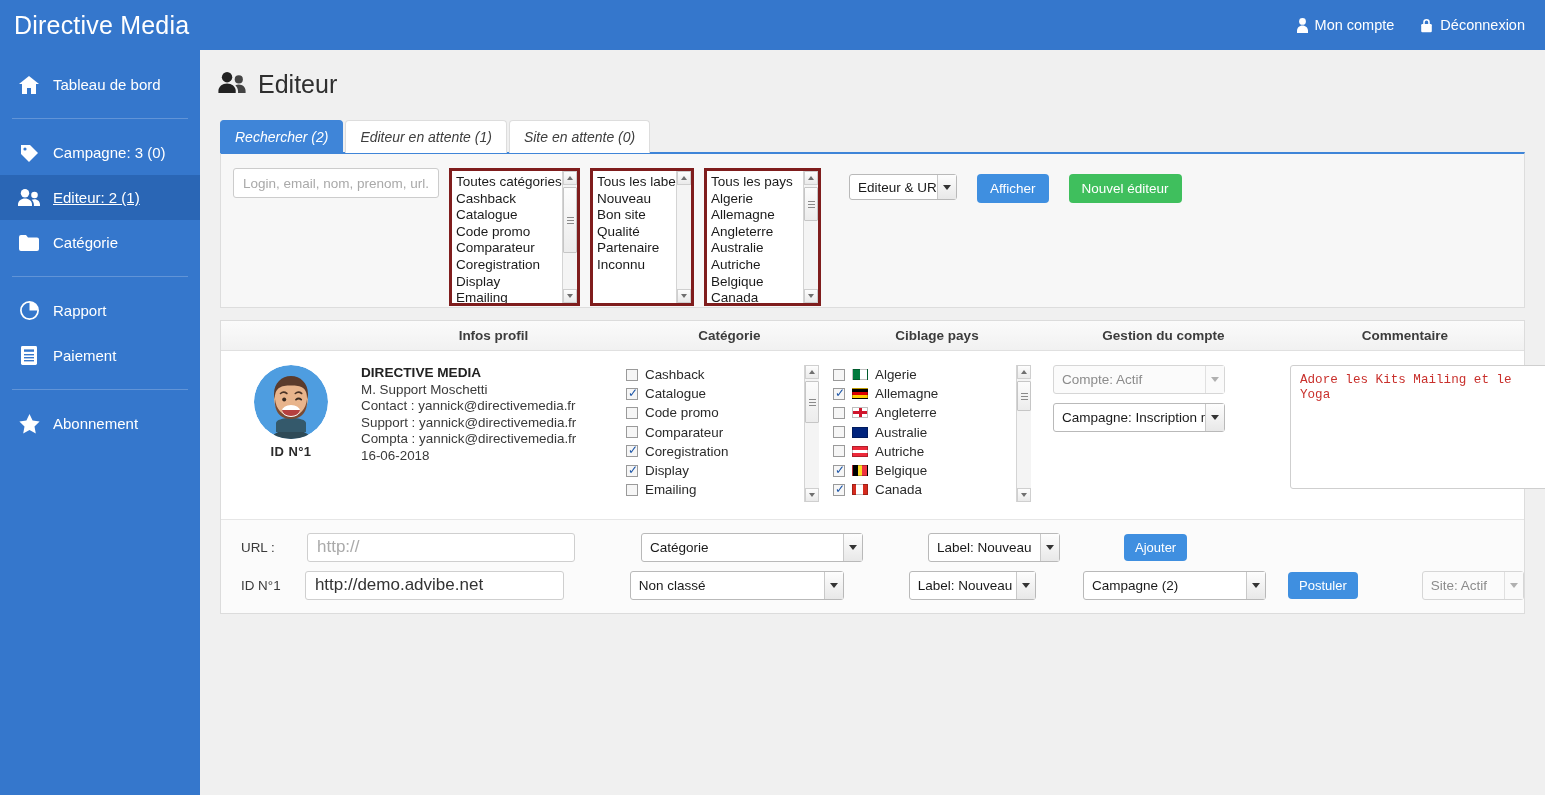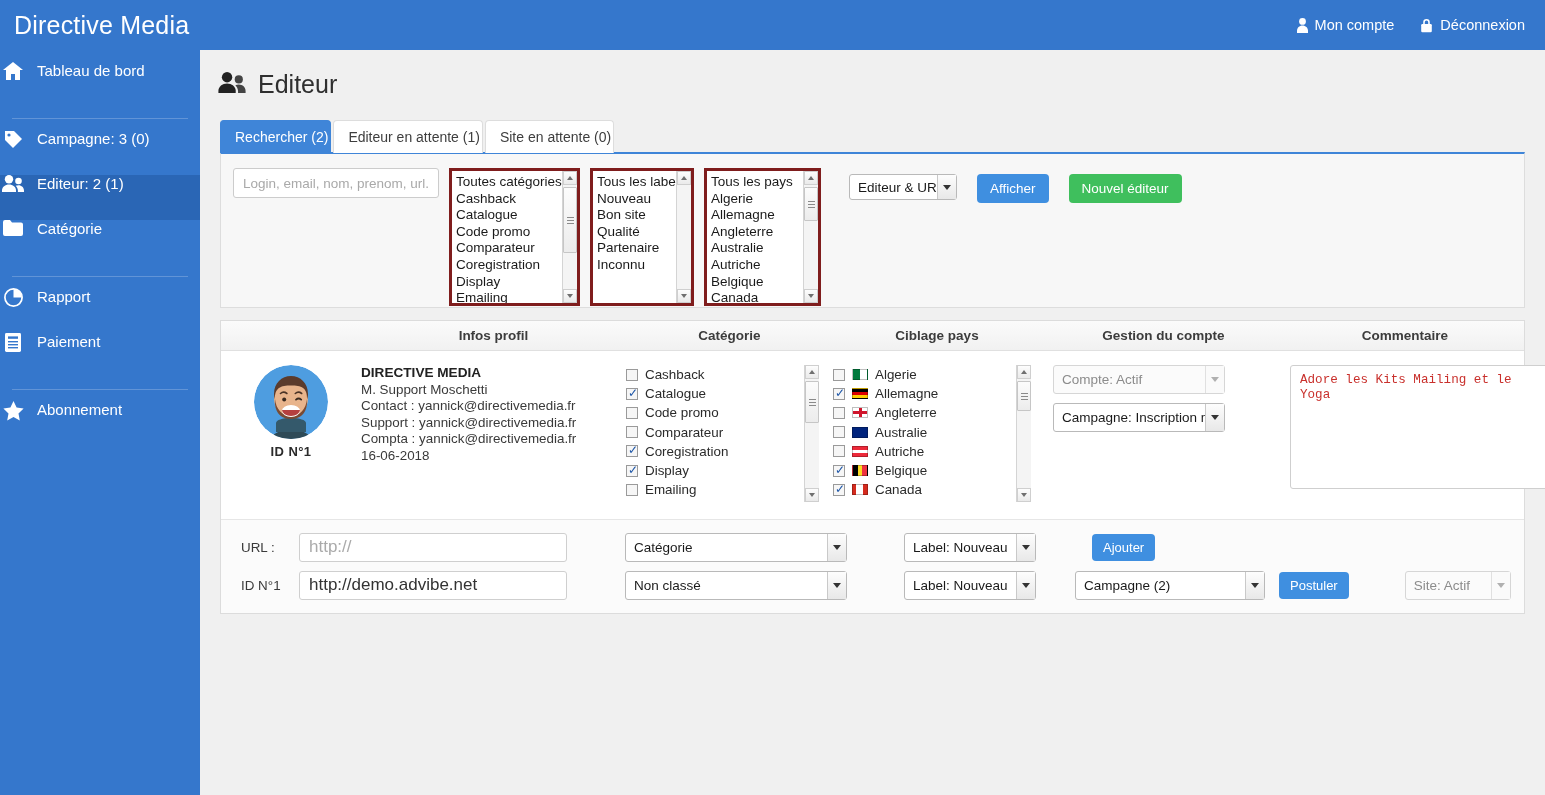--- a/index.html
+++ b/index.html
@@ -35,51 +35,51 @@
   }
   .topbar-link svg { display:block; }
 
   
   .sidebar {
     position: absolute; top: 50px; left: 0;
     width: 200px; height: 745px;
     background: #3577cc;
   }
   .side-item {
-    height: 45px; display: flex; align-items: flex-start;
-    padding-left: 2px; gap: 13px;
+    height: 45px; display: flex; align-items: center;
+    padding-left: 18px; gap: 13px;
     color: #ffffff; font-size: 15px; cursor: pointer;
     white-space: nowrap;
   }
-  .side-item.active { background: #2a66b5; }
+  .side-item.active { background: #2a66b5; text-decoration: underline; }
   .side-item .ico { width: 22px; display: flex; align-items:center; justify-content:center; }
   .side-sep { height:1px; background: rgba(255,255,255,.22); margin: 11px 12px; }
   .side-gap { height: 12px; }
 
   
   .content {
     position: absolute; top: 50px; left: 200px;
     width: 1345px; height: 745px;
     background: #f0f0f0;
   }
   .page-title {
     display: flex; align-items: center; gap: 12px;
     padding: 20px 0 0 18px;
     font-size: 25px; color: #2f2f2f; font-weight: 400;
   }
 
   
   .tabs { display: flex; margin: 20px 0 0 20px; align-items: flex-end; gap: 2px; }
   .tab {
-    padding: 8px 2px 8px 14px;
+    padding: 8px 14px 8px 14px;
     font-size: 14px; color: #3e3e3e;
     background: #ffffff;
     border: 1px solid #dddddd; border-bottom: none;
     border-radius: 4px 4px 0 0;
-    cursor: pointer; white-space: nowrap; position: relative; top: 1px;
+    cursor: pointer; white-space: nowrap; position: relative; top: 1px; font-style: italic;
   }
   .tab.active {
     background: #3f85d8; color: #ffffff; border-color: #3f85d8;
     font-weight: 400;
   }
 
   
   .panel-filter {
     margin: 0 20px 0 20px;
     background: #f7f7f7;
@@ -237,21 +237,21 @@
       linear-gradient(#b5b5b5,#b5b5b5) 5px 6px/1.5px 1.5px no-repeat,
       linear-gradient(#b5b5b5,#b5b5b5) 2px 6px/1.5px 1.5px no-repeat,
       linear-gradient(#b5b5b5,#b5b5b5) -1px 6px/1.5px 1.5px no-repeat;
   }
 
   
   .formzone {
     border-top:1px solid #e6e6e6; background:#fbfbfb;
     padding:11px 0 12px 20px;
   }
-  .frow { display:flex; align-items:center; height:32px; margin-bottom:6px; }
+  .frow { display:flex; align-items:center; height:32px; margin-bottom:6px;gap:8px; }
   .frow:last-child { margin-bottom:0; }
   .flabel { width:58px; font-size:13.4px; color:#3a3a3a; }
   .ftext {
     width:268px; height:29px; border:1px solid #cfcfcf; border-radius:3px;
     padding:0 9px; font-size:17px; color:#333; background:#fff; outline:none;
     font-family:"Liberation Sans", sans-serif;
   }
   .ftext::placeholder { color:#aaaaaa; }
 </style>
 </head>

